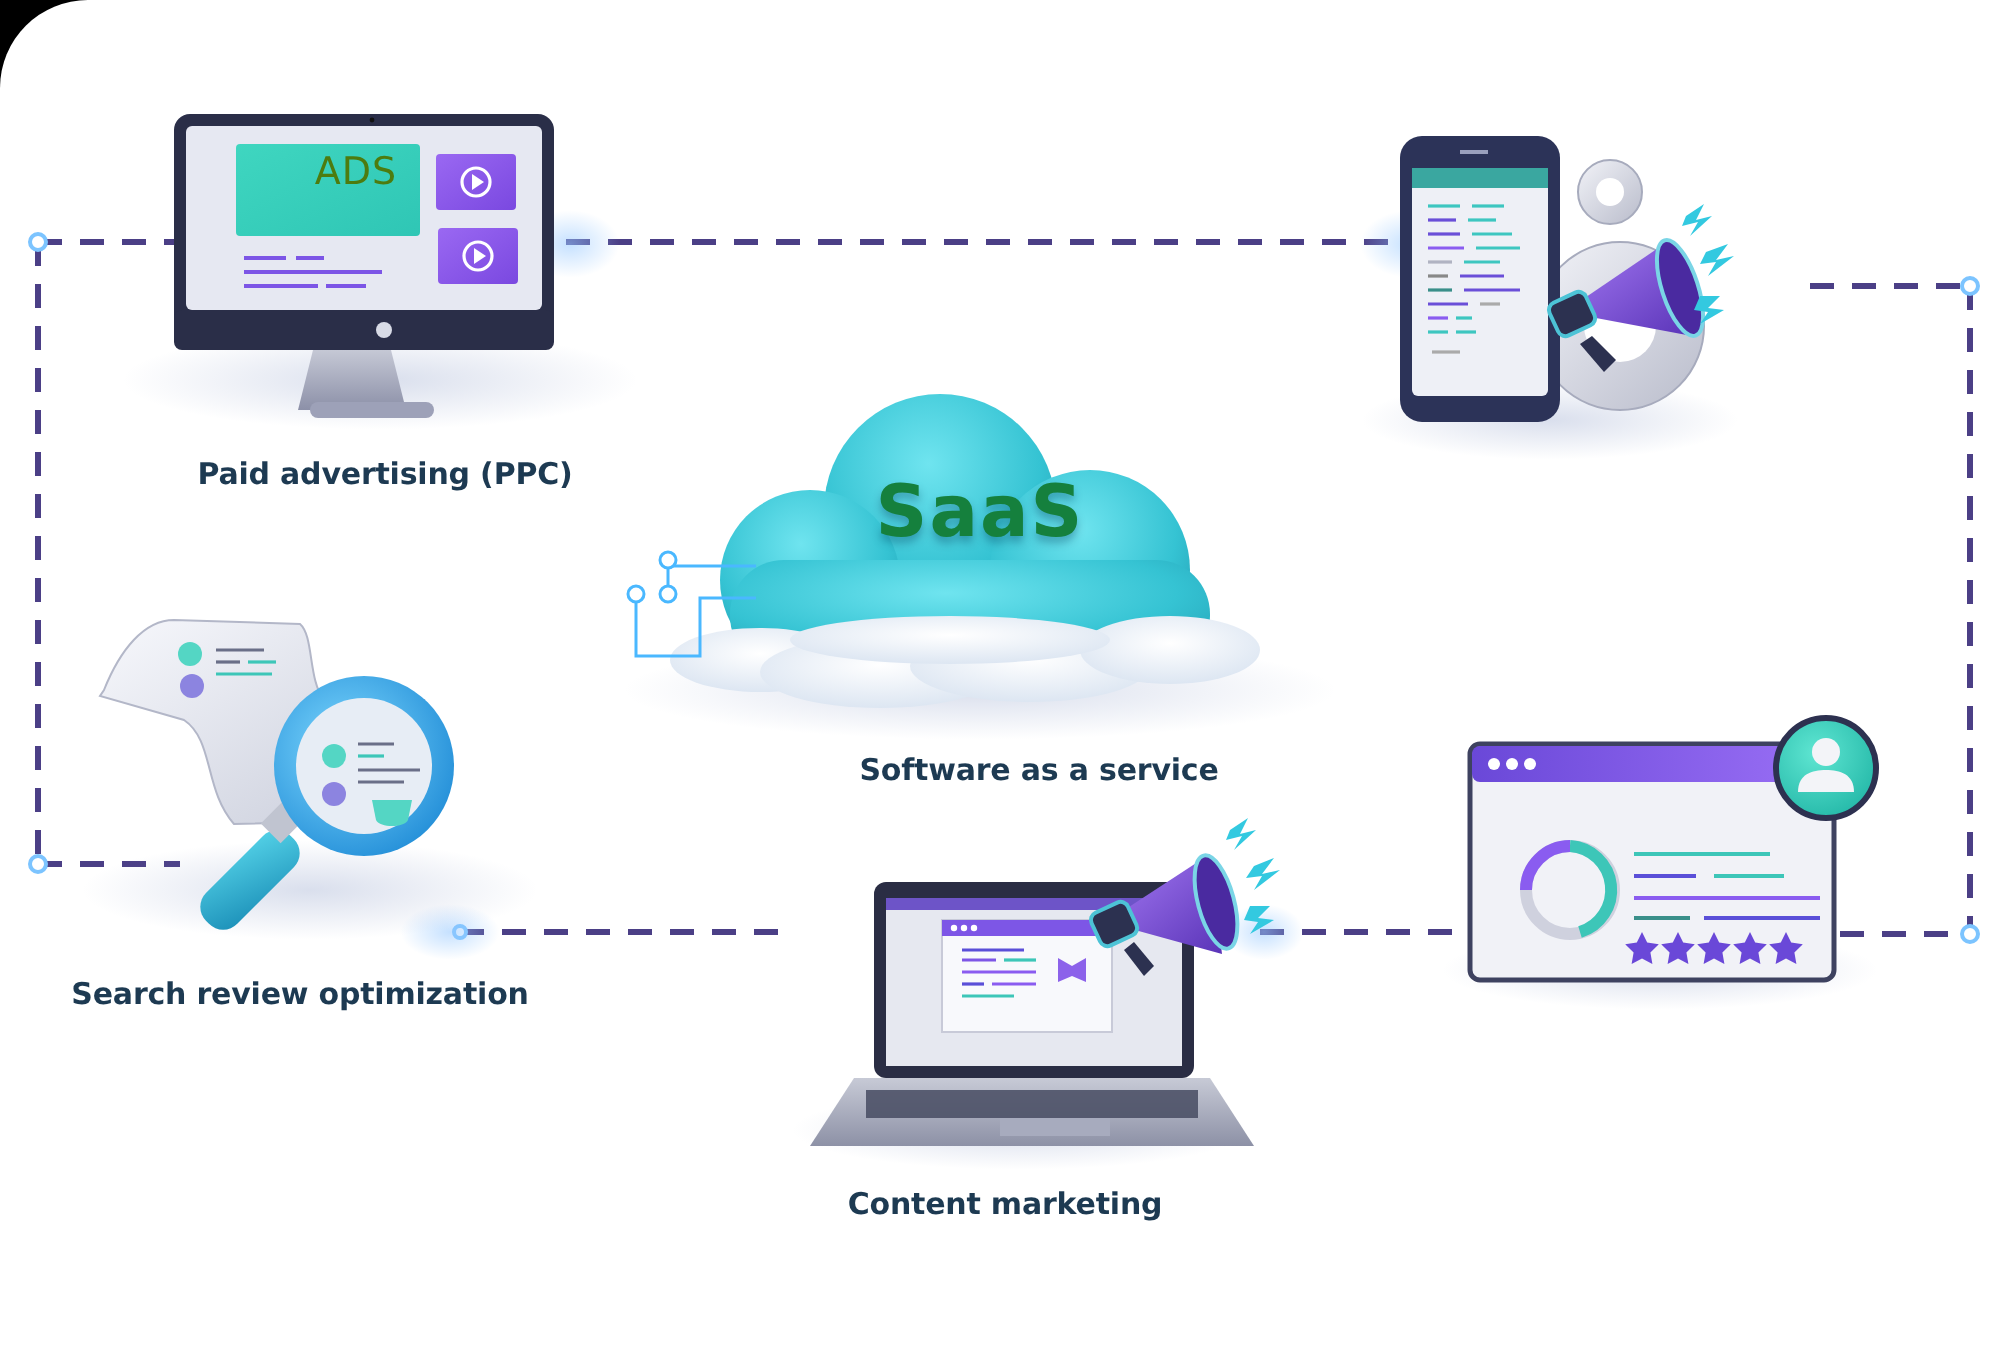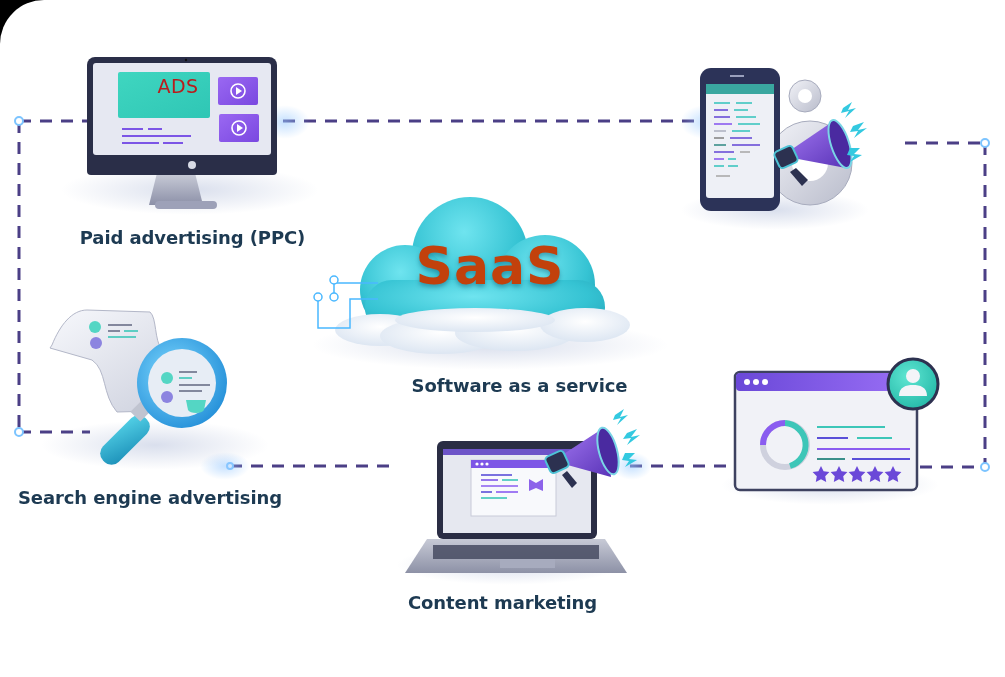--- a/index.html
+++ b/index.html
@@ -1,19 +1,19 @@
 <!DOCTYPE html>
 <html><head>
 <meta charset="utf-8">
 <style>
   html,body{margin:0;padding:0;}
   body{width:1005px;height:677px;overflow:hidden;background:#000;font-family:"DejaVu Sans","Liberation Sans",sans-serif;}
   .card{position:absolute;left:0;top:0;width:1005px;height:677px;background:#ffffff;border-top-left-radius:44px;overflow:hidden;}
   .abs{position:absolute;}
-  .label{position:absolute;color:#1d3a52;font-weight:bold;font-size:18px;text-align:center;line-height:23px;letter-spacing:-0.1px;white-space:nowrap;}
+  .label{position:absolute;color:#1d3a52;font-weight:bold;font-size:15px;text-align:center;line-height:23px;letter-spacing:-0.1px;white-space:nowrap;}
   .glow{position:absolute;border-radius:50%;background:radial-gradient(ellipse at center,rgba(150,200,255,0.55),rgba(255,255,255,0) 70%);}
   .shadow{position:absolute;border-radius:50%;background:radial-gradient(ellipse at center,rgba(120,140,190,0.28),rgba(255,255,255,0) 70%);}
   svg{overflow:visible;}
 </style>
 </head>
 <body>
 
 <div class="card">
 
   <svg class="abs" style="left:0;top:0;" width="1005" height="677">
@@ -76,21 +76,21 @@
     <circle cx="154" cy="73" r="7" fill="none" stroke="#fff" stroke-width="1.6"></circle>
     <path d="M152 69 L158 73 L152 77 Z" fill="#fff"></path>
     <g stroke="#7c55e6" stroke-width="2">
       <line x1="37" y1="74" x2="58" y2="74"></line>
         <line x1="63" y1="74" x2="77" y2="74"></line>
       <line x1="37" y1="81" x2="106" y2="81"></line>
       <line x1="37" y1="88" x2="74" y2="88"></line>
         <line x1="78" y1="88" x2="98" y2="88"></line>
     </g>
   </svg>
-  <span class="abs" style="left:138px;top:75px;width:80px;text-align:center;color:#b91c1c;font-size:19px;letter-spacing:0.5px;">ADS</span>
+  <span class="abs" style="left:138px;top:75px;width:80px;text-align:center;color:#4d7c0f;font-size:19px;letter-spacing:0.5px;">ADS</span>
   <div class="label" style="left:70px;top:226px;width:245px;">Paid advertising (PPC)</div>
 
   <div class="shadow" style="left:680px;top:190px;width:190px;height:40px;"></div>
   <svg class="abs" style="left:700px;top:68px;" width="175" height="150">
     <defs>
       <linearGradient id="gear" x1="0" y1="0" x2="1" y2="1">
           <stop offset="0" stop-color="#f2f3f8"></stop>
           <stop offset="1" stop-color="#b9bccb"></stop>
         </linearGradient>
       <linearGradient id="mega" x1="0" y1="0" x2="1" y2="1">
@@ -173,21 +173,21 @@
     </g>
 
     <g stroke="#4ab8ff" stroke-width="1.5" fill="none">
       <path d="M29 105 L29 93 L73 93"></path>
       <path d="M13 109 L13 138 L45 138 L45 109 L73 109"></path>
       <circle cx="13" cy="107" r="4" fill="#fff"></circle>
       <circle cx="29" cy="90" r="4" fill="#fff"></circle>
       <circle cx="29" cy="107" r="4" fill="#fff"></circle>
     </g>
   </svg>
-  <span class="abs" style="left:415px;top:236px;width:150px;text-align:center;color:#c2410c;font-weight:bold;font-size:52px;letter-spacing:1px;text-shadow:0 3px 4px rgba(0,60,90,0.35);">SaaS</span>
+  <span class="abs" style="left:415px;top:236px;width:150px;text-align:center;color:#15803d;font-weight:bold;font-size:36px;letter-spacing:1px;text-shadow:0 3px 4px rgba(0,60,90,0.35);">SaaS</span>
   <div class="label" style="left:397px;top:374px;width:245px;">Software as a service</div>
 
   <div class="shadow" style="left:40px;top:420px;width:230px;height:50px;"></div>
   <svg class="abs" style="left:42px;top:300px;" width="210" height="175">
     <defs>
       <linearGradient id="paper" x1="0" y1="0" x2="1" y2="1">
           <stop offset="0" stop-color="#f7f8fc"></stop>
           <stop offset="1" stop-color="#c8ccda"></stop>
         </linearGradient>
       <radialGradient id="ring" cx="0.4" cy="0.4" r="0.7">
@@ -218,21 +218,21 @@
     <circle cx="125" cy="97" r="6" fill="#8c84e0"></circle>
     <path d="M144 100 L164 100 L162 110 C160 114 148 114 146 110 Z" fill="#54d6c4"></path>
     <g stroke-width="1.6">
       <line x1="137" y1="72" x2="155" y2="72" stroke="#6a6f88"></line>
       <line x1="137" y1="78" x2="150" y2="78" stroke="#3dc6b8"></line>
       <line x1="137" y1="85" x2="168" y2="85" stroke="#6a6f88"></line>
       <line x1="137" y1="91" x2="160" y2="91" stroke="#6a6f88"></line>
     </g>
   </svg>
   <div class="label" style="left:10px;top:486px;width:280px;">
-    <div>Search engine advertising</div>
+    <div>Search review optimization</div>
   </div>
 
   <div class="shadow" style="left:395px;top:545px;width:230px;height:40px;"></div>
   <svg class="abs" style="left:405px;top:405px;" width="245" height="170">
     <defs>
       <linearGradient id="base" x1="0" y1="0" x2="0" y2="1">
           <stop offset="0" stop-color="#c7cad6"></stop>
           <stop offset="1" stop-color="#8d91a6"></stop>
         </linearGradient>
       <linearGradient id="mega2" x1="0" y1="0" x2="1" y2="1">

